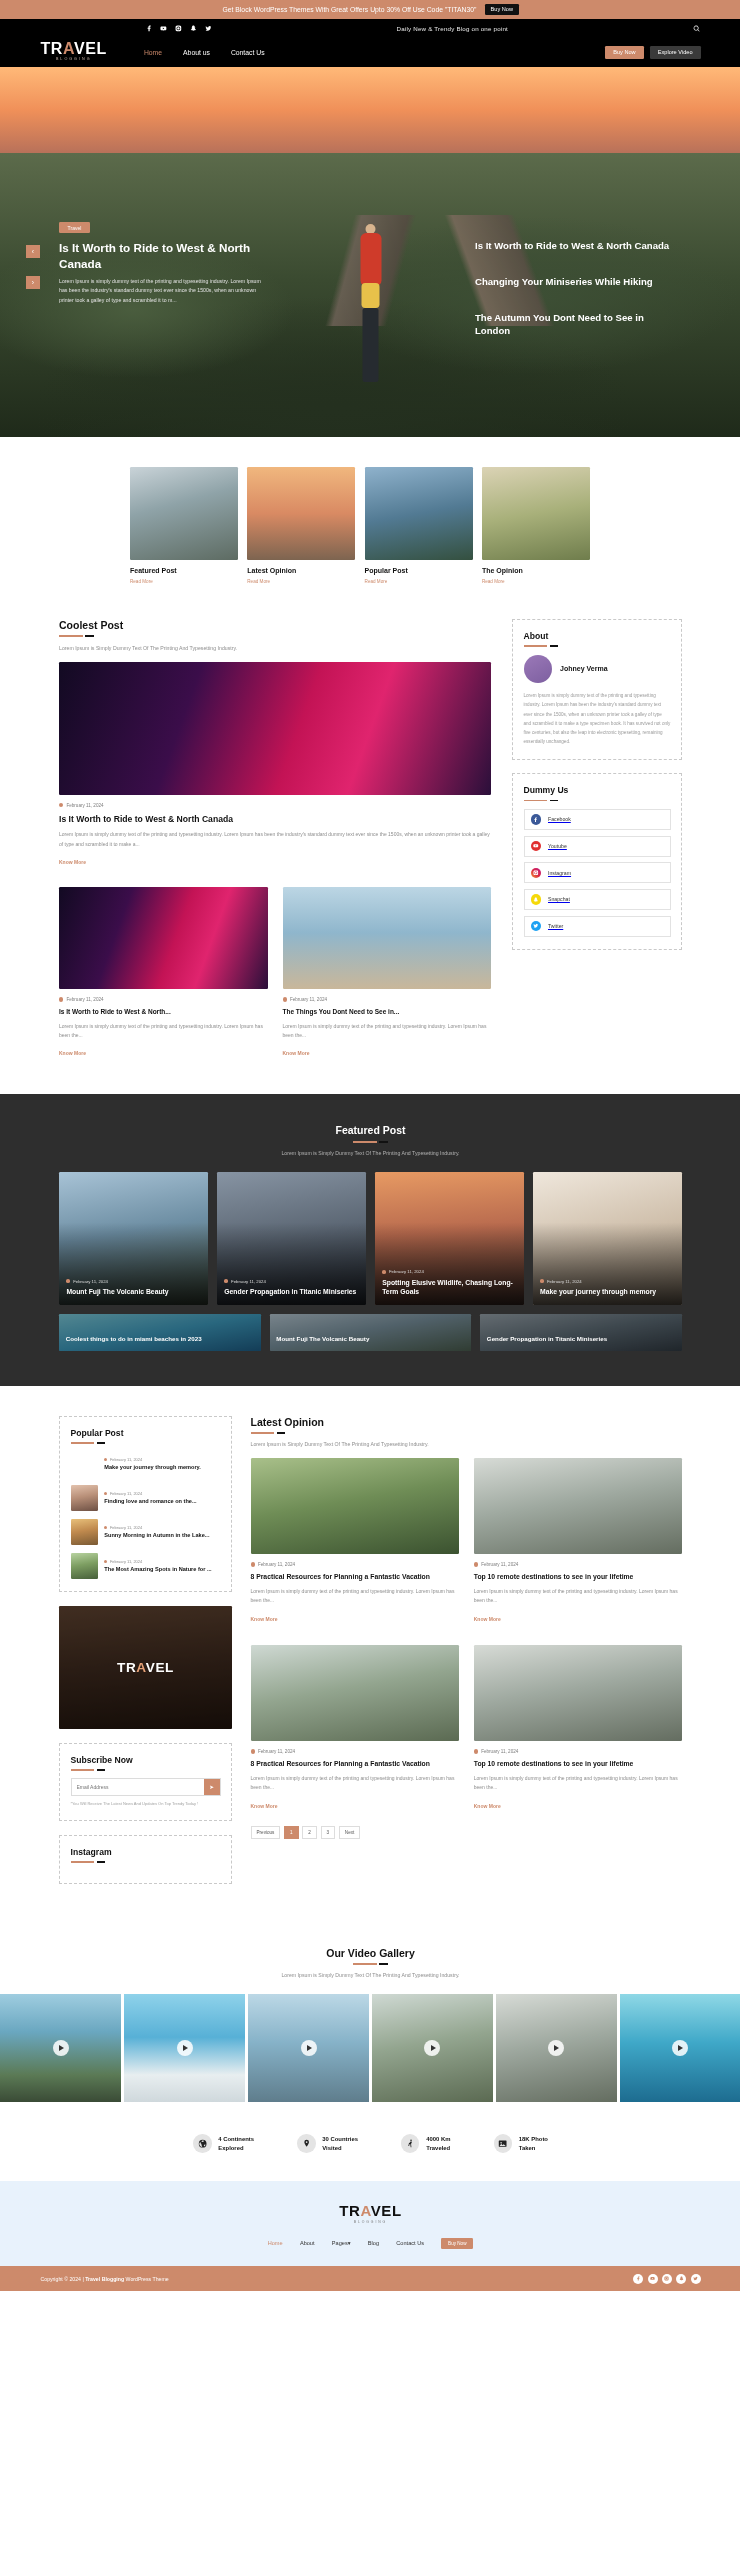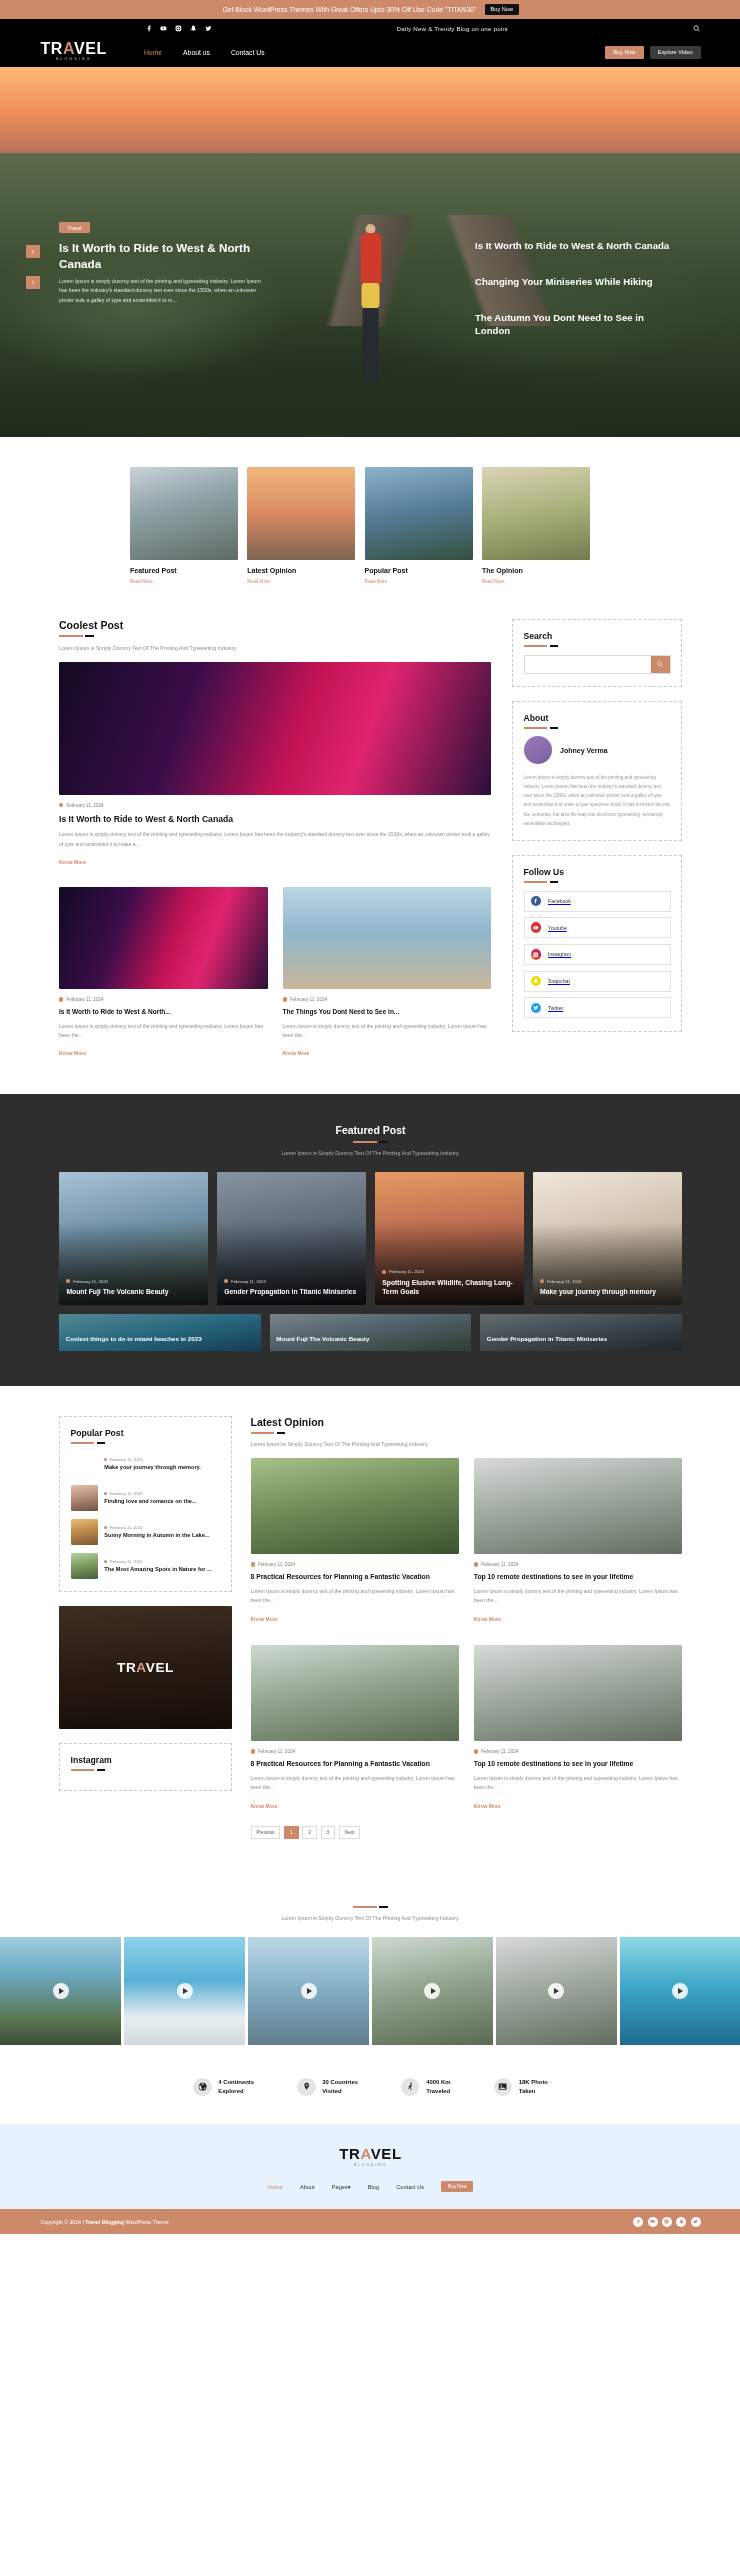--- a/index.html
+++ b/index.html
@@ -429,51 +429,36 @@
               <span>February 11, 2024</span>
             </div>
           <div class="card-h">The Things You Dont Need to See in...</div>
           <div class="card-p">Lorem Ipsum is simply dummy text of the printing and typesetting industry. Lorem Ipsum has been the...</div>
           <a class="know" href="#">Know More</a>
         </div>
       </div>
     </div>
 
     <div class="sidebar">
-      <div class="widget">
-        <div class="w-title">Search</div>
-        <div class="sect-rule">
-            <i></i>
-            <i class="b"></i>
-          </div>
-        <div class="searchbox">
-          <input type="text" placeholder="" style="">
-          <button>
-              <svg viewBox="0 0 24 24">
-                <path d="M10 2a8 8 0 105 14.3l5 5 1.4-1.4-5-5A8 8 0 0010 2zm0 2a6 6 0 110 12 6 6 0 010-12z"></path>
-              </svg>
-            </button>
-        </div>
-      </div>
 
       <div class="widget">
         <div class="w-title">About</div>
         <div class="sect-rule">
             <i></i>
             <i class="b"></i>
           </div>
         <div class="about-row">
           <div class="avatar"></div>
           <div class="about-name">Johney Verma</div>
         </div>
         <div class="about-p">Lorem Ipsum is simply dummy text of the printing and typesetting industry. Lorem Ipsum has been the industry's standard dummy text ever since the 1500s, when an unknown printer took a galley of type and scrambled it to make a type specimen book. It has survived not only five centuries, but also the leap into electronic typesetting, remaining essentially unchanged.</div>
       </div>
 
       <div class="widget">
-        <div class="w-title">Follow Us</div>
+        <div class="w-title">Dummy Us</div>
         <div class="sect-rule">
             <i></i>
             <i class="b"></i>
           </div>
         <div class="follow-list">
           <a class="follow-item" href="#">
             <span class="fi-ic" style="background:#3b5998">
                 <svg viewBox="0 0 24 24">
                   <path d="M13 22v-9h3l.5-3.5H13V7.3c0-1 .3-1.7 1.8-1.7H17V2.4C16.6 2.3 15.3 2.2 13.8 2.2c-3.1 0-5.2 1.9-5.2 5.3v2H5.5V13h3.1v9H13z"></path>
                 </svg>
@@ -636,20 +621,32 @@
             </div>
           </div>
         </div>
       </div>
 
       <div class="promo-card p-tent">
         <div class="ov"></div>
         <div class="promo-logo">TR<span class="accent">A</span>VEL</div>
       </div>
 
+      <div class="widget">
+        <div class="w-title">Subscribe Now</div>
+        <div class="sect-rule">
+            <i></i>
+            <i class="b"></i>
+          </div>
+        <div class="sub-input">
+          <input type="text" placeholder="Email Address" style="">
+          <button>➤</button>
+        </div>
+        <div class="sub-note">*You Will Receive The Latest News And Updates On Top Trendy Today !</div>
+      </div>
 
       <div class="widget">
         <div class="w-title">Instagram</div>
         <div class="sect-rule">
             <i></i>
             <i class="b"></i>
           </div>
       </div>
     </div>
 
@@ -712,20 +709,21 @@
         <button class="pg on">1</button>
         <button class="pg">2</button>
         <button class="pg">3</button>
         <button class="pg">Next</button>
       </div>
     </div>
   </div>
 </div>
 
 <div class="gal">
+  <div class="sect-title">Our Video Gallery</div>
   <div class="sect-rule" style="justify-content:center">
       <i></i>
       <i class="b"></i>
     </div>
   <div class="sect-sub">Lorem Ipsum is Simply Dummy Text Of The Printing And Typesetting Industry.</div>
   <div class="galrow">
     <div class="galcell p-road">
         <div class="play">
           <i></i>
         </div>

